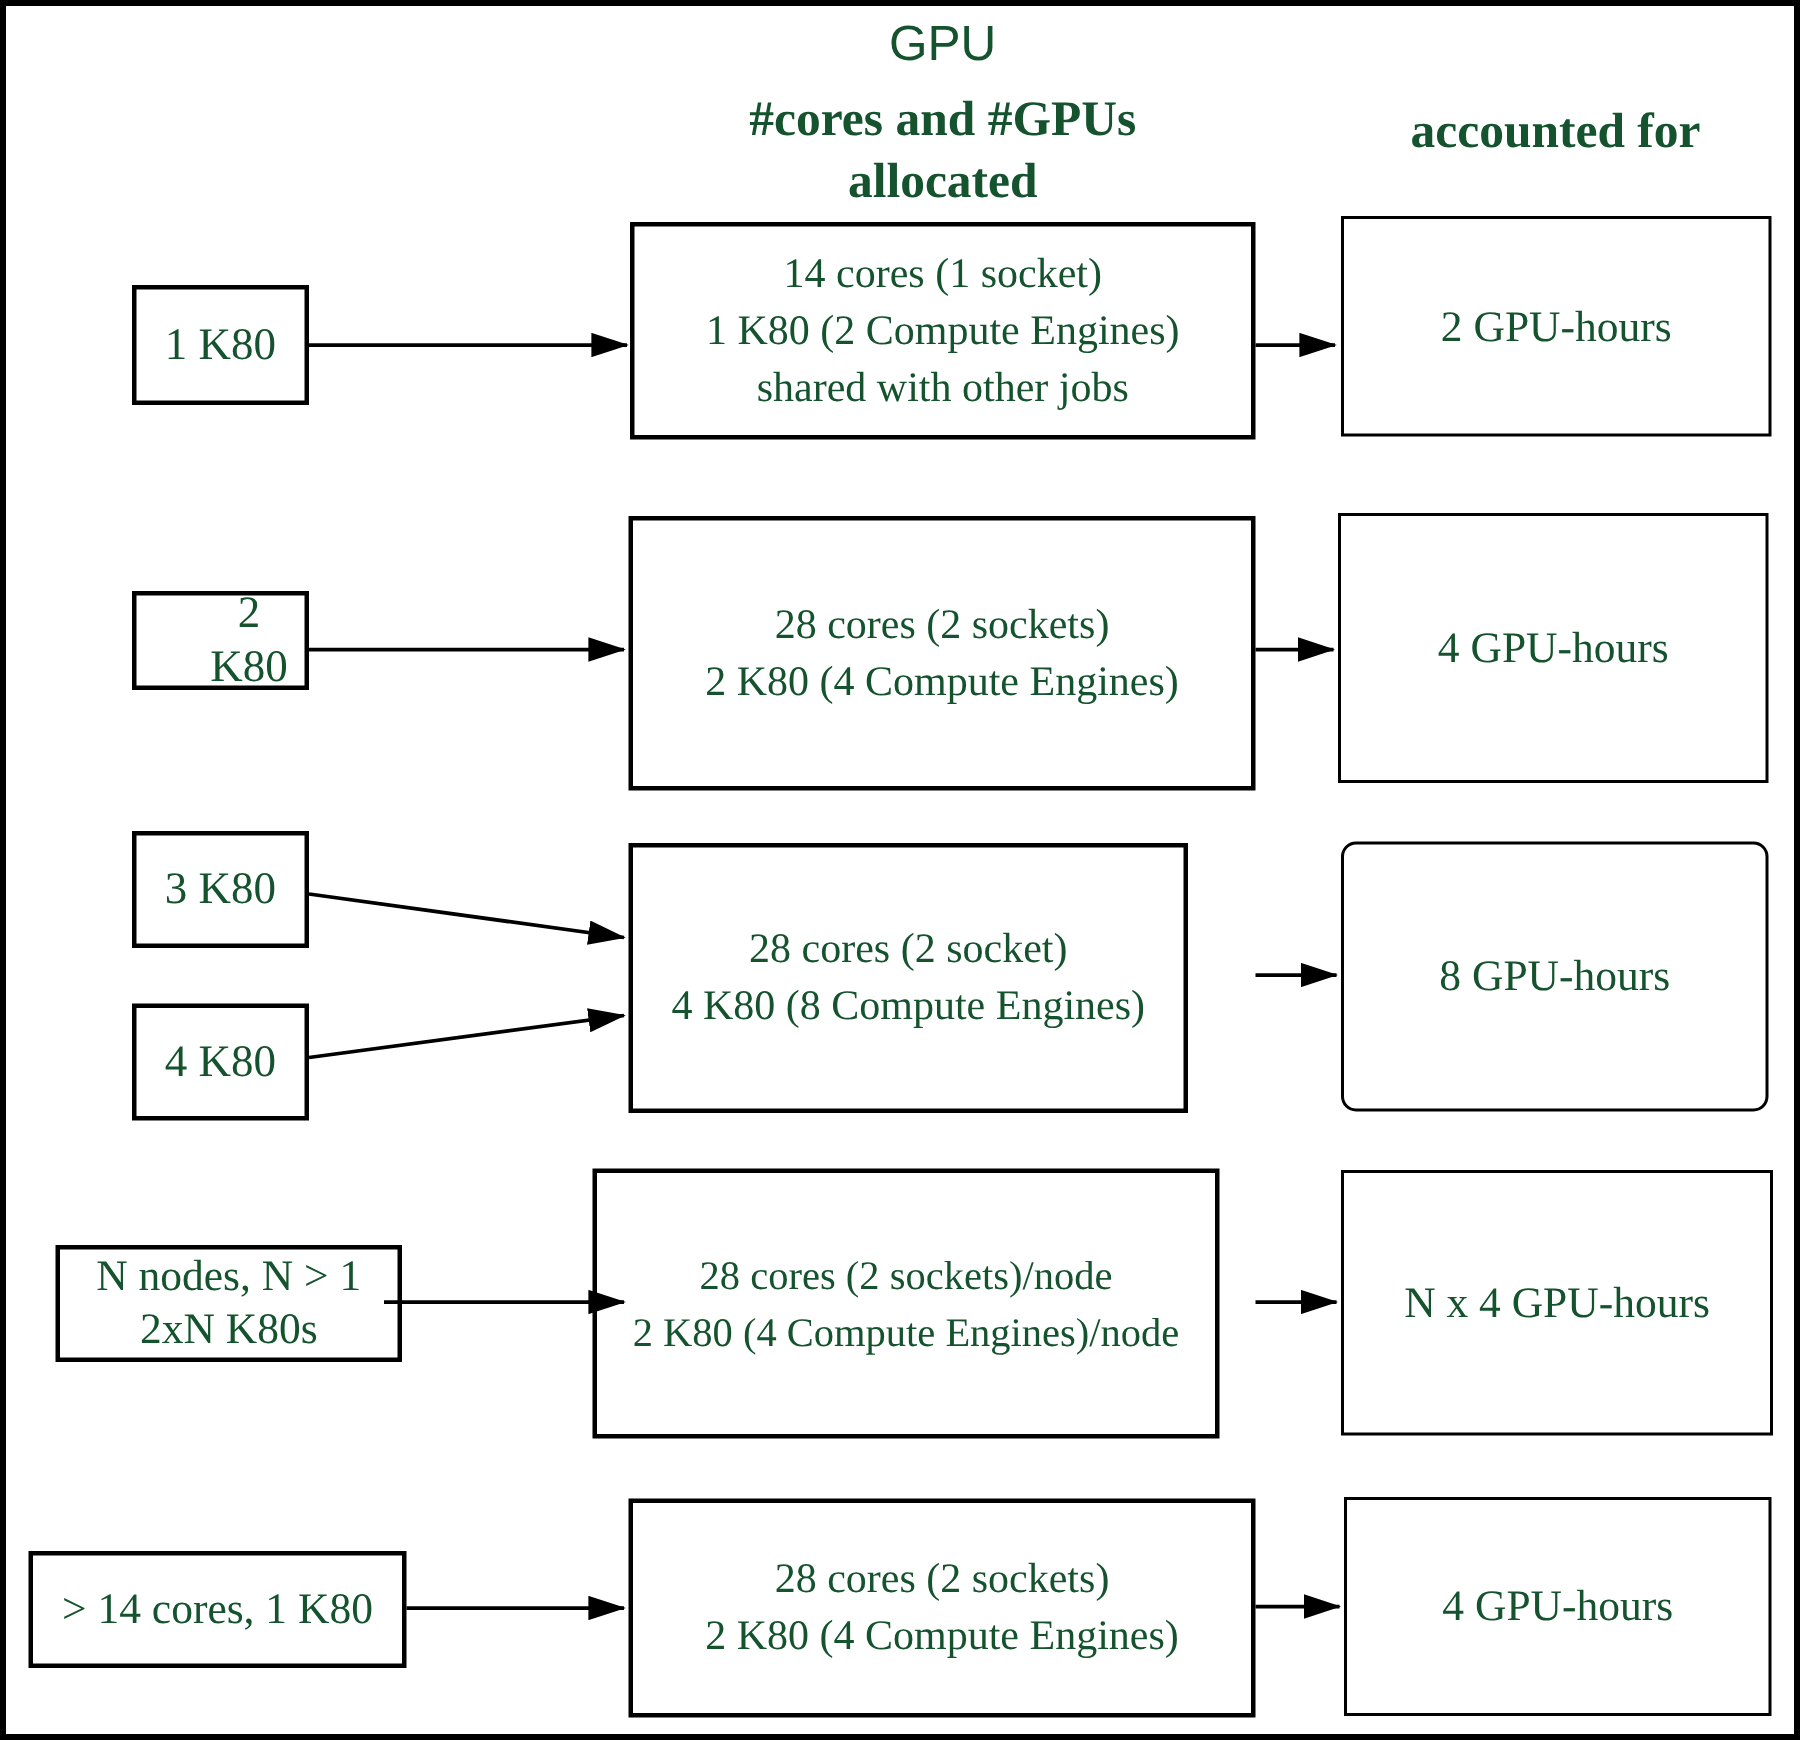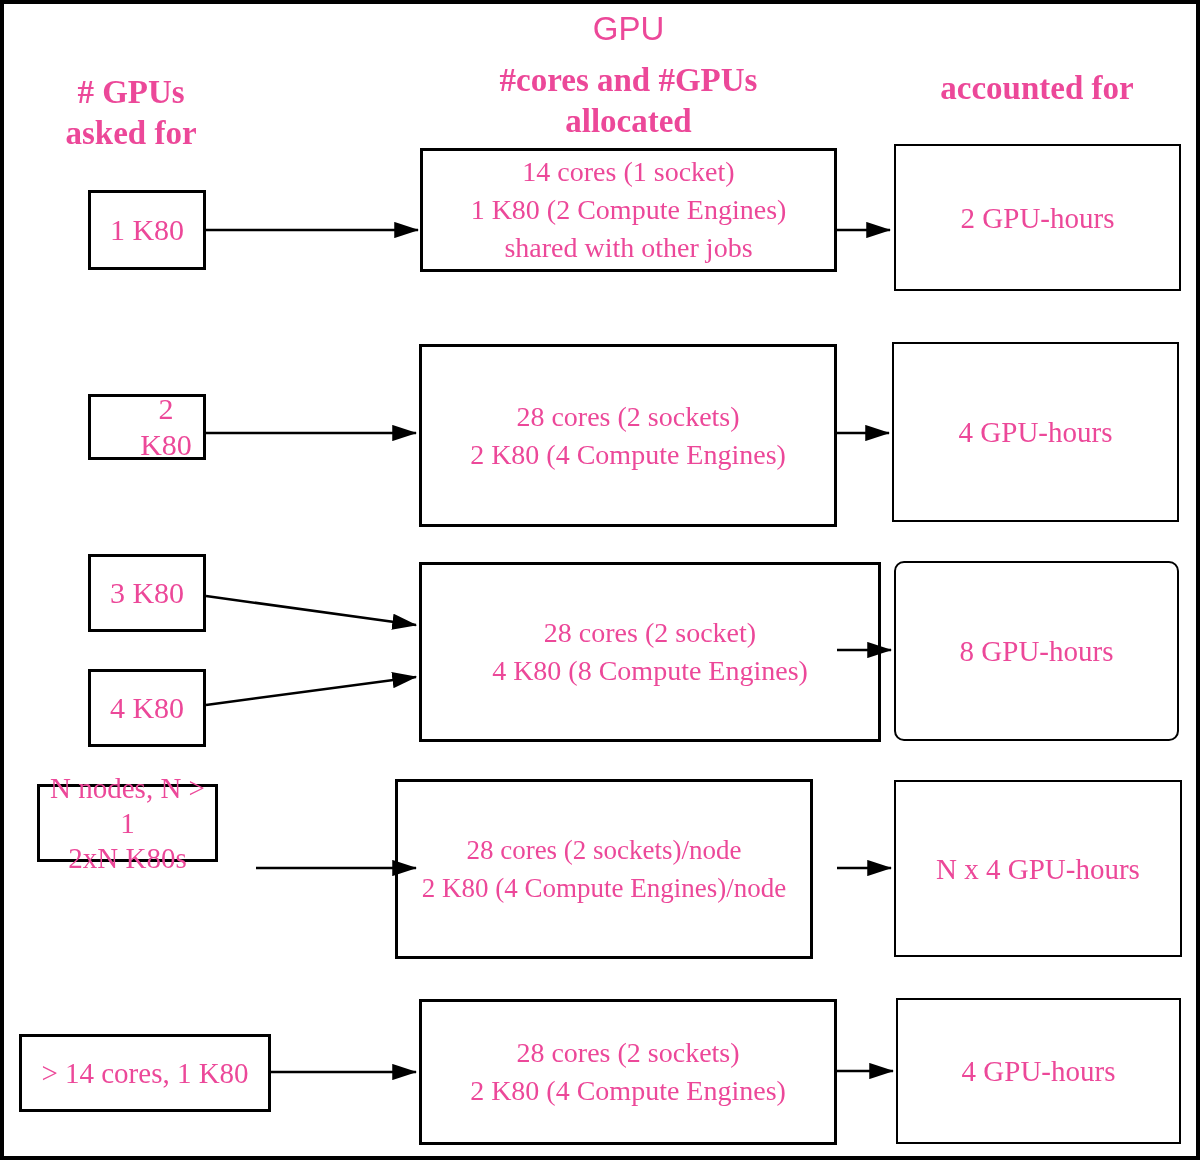--- a/index.html
+++ b/index.html
@@ -1,19 +1,19 @@
 <!DOCTYPE html>
 <html><head>
 <meta charset="utf-8">
 <style>
   html, body { margin:0; padding:0; background:#ffffff; }
   .canvas {
     position:relative; width:1200px; height:1160px;
     box-sizing:border-box; border:4px solid #000;
-    background:#fff; color:#ec4899;
+    background:#fff; color:#14532d;
     font-family:"Liberation Serif", serif;
     overflow:hidden;
   }
   .title {
     position:absolute; left:416px; top:6px; width:417px;
     text-align:center;
     font-family:"Liberation Sans", sans-serif;
     font-size:33px; line-height:38px; font-weight:400;
   }
   .hdr {
@@ -30,53 +30,49 @@
     text-align:center; background:#fff;
     border:3px solid #000;
   }
   .asked-box { font-size:30px; line-height:36px; }
   .asked-sm  { font-size:29px; line-height:35px; }
   .alloc-box { font-size:28px; line-height:38px; }
   .alloc-sm  { font-size:27px; line-height:38px; }
   .acct-box  { font-size:29px; line-height:34px; border-width:2px; }
 
   .r1a { left:84px;  top:186px;  width:118px; height:80px; }
-  .r1m { left:416px; top:144px;  width:417px; height:124px; }
+  .r1m { left:416px; top:144px;  width:417px; height:145px; }
   .r1c { left:890px; top:140px;  width:287px; height:147px; }
 
   .r2a { left:84px;  top:390px;  width:118px; height:66px;padding-left:38px; }
   .r2m { left:415px; top:340px;  width:418px; height:183px; }
   .r2c { left:888px; top:338px;  width:287px; height:180px; }
 
   .r3a1 { left:84px;  top:550px; width:118px; height:78px; }
   .r3a2 { left:84px;  top:665px; width:118px; height:78px; }
-  .r3m  { left:415px; top:558px; width:462px; height:180px; }
+  .r3m  { left:415px; top:558px; width:373px; height:180px; }
   .r3c  { left:890px; top:557px; width:285px; height:180px;border-radius:10px; }
 
-  .r4a { left:33px;  top:780px;  width:181px; height:78px; }
+  .r4a { left:33px;  top:826px;  width:231px; height:78px; }
   .r4m { left:391px; top:775px;  width:418px; height:180px; }
   .r4c { left:890px; top:776px;  width:288px; height:177px; }
 
   .r5a { left:15px;  top:1030px; width:252px; height:78px; }
   .r5m { left:415px; top:995px;  width:418px; height:146px; }
   .r5c { left:892px; top:994px;  width:285px; height:146px; }
 
   .arrows { position:absolute; left:0; top:0; pointer-events:none; }
 </style>
 </head>
 <body>
 
 <div class="canvas">
 
   <div class="title">GPU</div>
 
-  <div class="hdr hdr-asked">
-    <div># GPUs</div>
-    <div>asked for</div>
-  </div>
   <div class="hdr hdr-alloc">
     <div>#cores and #GPUs</div>
     <div>allocated</div>
   </div>
   <div class="hdr hdr-acct">
     <div>accounted for</div>
   </div>
 
   <div class="box asked-box r1a">
     <div>1 K80</div>

